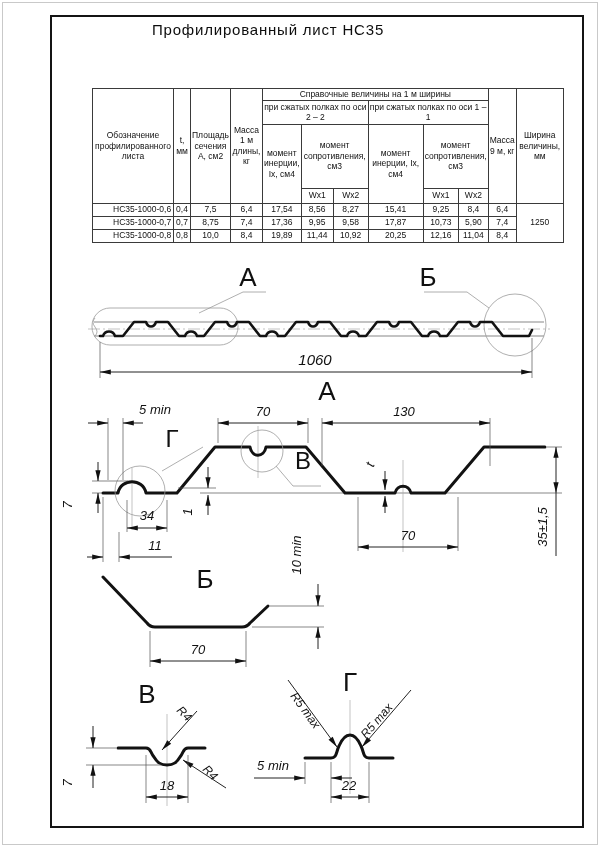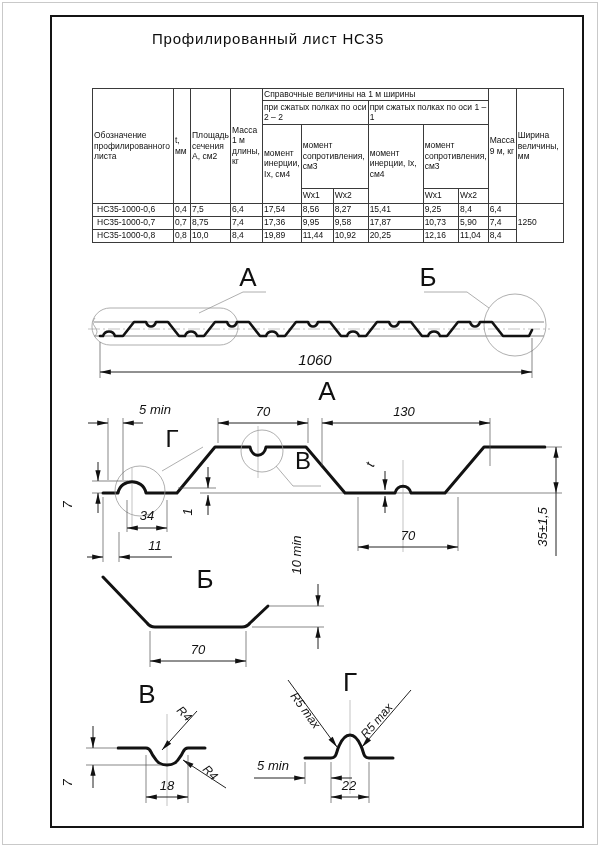--- a/index.html
+++ b/index.html
@@ -2,27 +2,27 @@
 <html><head>
 <meta charset="utf-8">
 <style>
   html,body{margin:0;padding:0;background:#e9e9e9;}
   .page{position:relative;width:600px;height:847px;background:#fff;overflow:hidden;
         font-family:"Liberation Sans",sans-serif;color:#111;}
   .outer-border{position:absolute;left:2px;top:2px;right:2px;bottom:2px;
         border:1px solid #c9c9c9;pointer-events:none;}
   .frame{position:absolute;left:50px;top:15px;width:534px;height:813px;
         border:2.5px solid #141414;box-sizing:border-box;}
-  .title{position:absolute;left:50px;top:30px;width:436px;text-align:center;
+  .title{position:absolute;left:50px;top:21px;width:436px;text-align:center;
         font-size:15px;letter-spacing:0.8px;color:#0d0d0d;}
   table.spec{position:absolute;left:92px;top:88px;border-collapse:collapse;
         table-layout:fixed;font-size:8.5px;line-height:1.25;color:#111;}
-  table.spec td{border:1px solid #3a3a3a;vertical-align:middle;
+  table.spec td{border:1px solid #3a3a3a;text-align:center;vertical-align:middle;
         padding:0 1px;overflow:hidden;}
-  table.spec td.des{text-align:left;padding-left:4px;}
+  table.spec td.des{text-align:left;padding-left:20px;}
   svg.draw{position:absolute;left:0;top:0;}
   .p{stroke:#121212;fill:none;stroke-linejoin:round;stroke-linecap:round;}
   .d{stroke:#222;stroke-width:1;fill:none;}
   .e{stroke:#555;stroke-width:0.7;fill:none;}
   .g{stroke:#9a9a9a;stroke-width:0.8;fill:none;}
   .cl{stroke:#aaa;stroke-width:0.7;fill:none;}
   text.dt{font:italic 13px "Liberation Sans",sans-serif;fill:#111;text-anchor:middle;}
   text.dt2{font:italic 15px "Liberation Sans",sans-serif;fill:#111;text-anchor:middle;}
   text.rt{font:italic 12px "Liberation Sans",sans-serif;fill:#111;}
   text.big{font:26px "Liberation Sans",sans-serif;fill:#101010;text-anchor:middle;}

